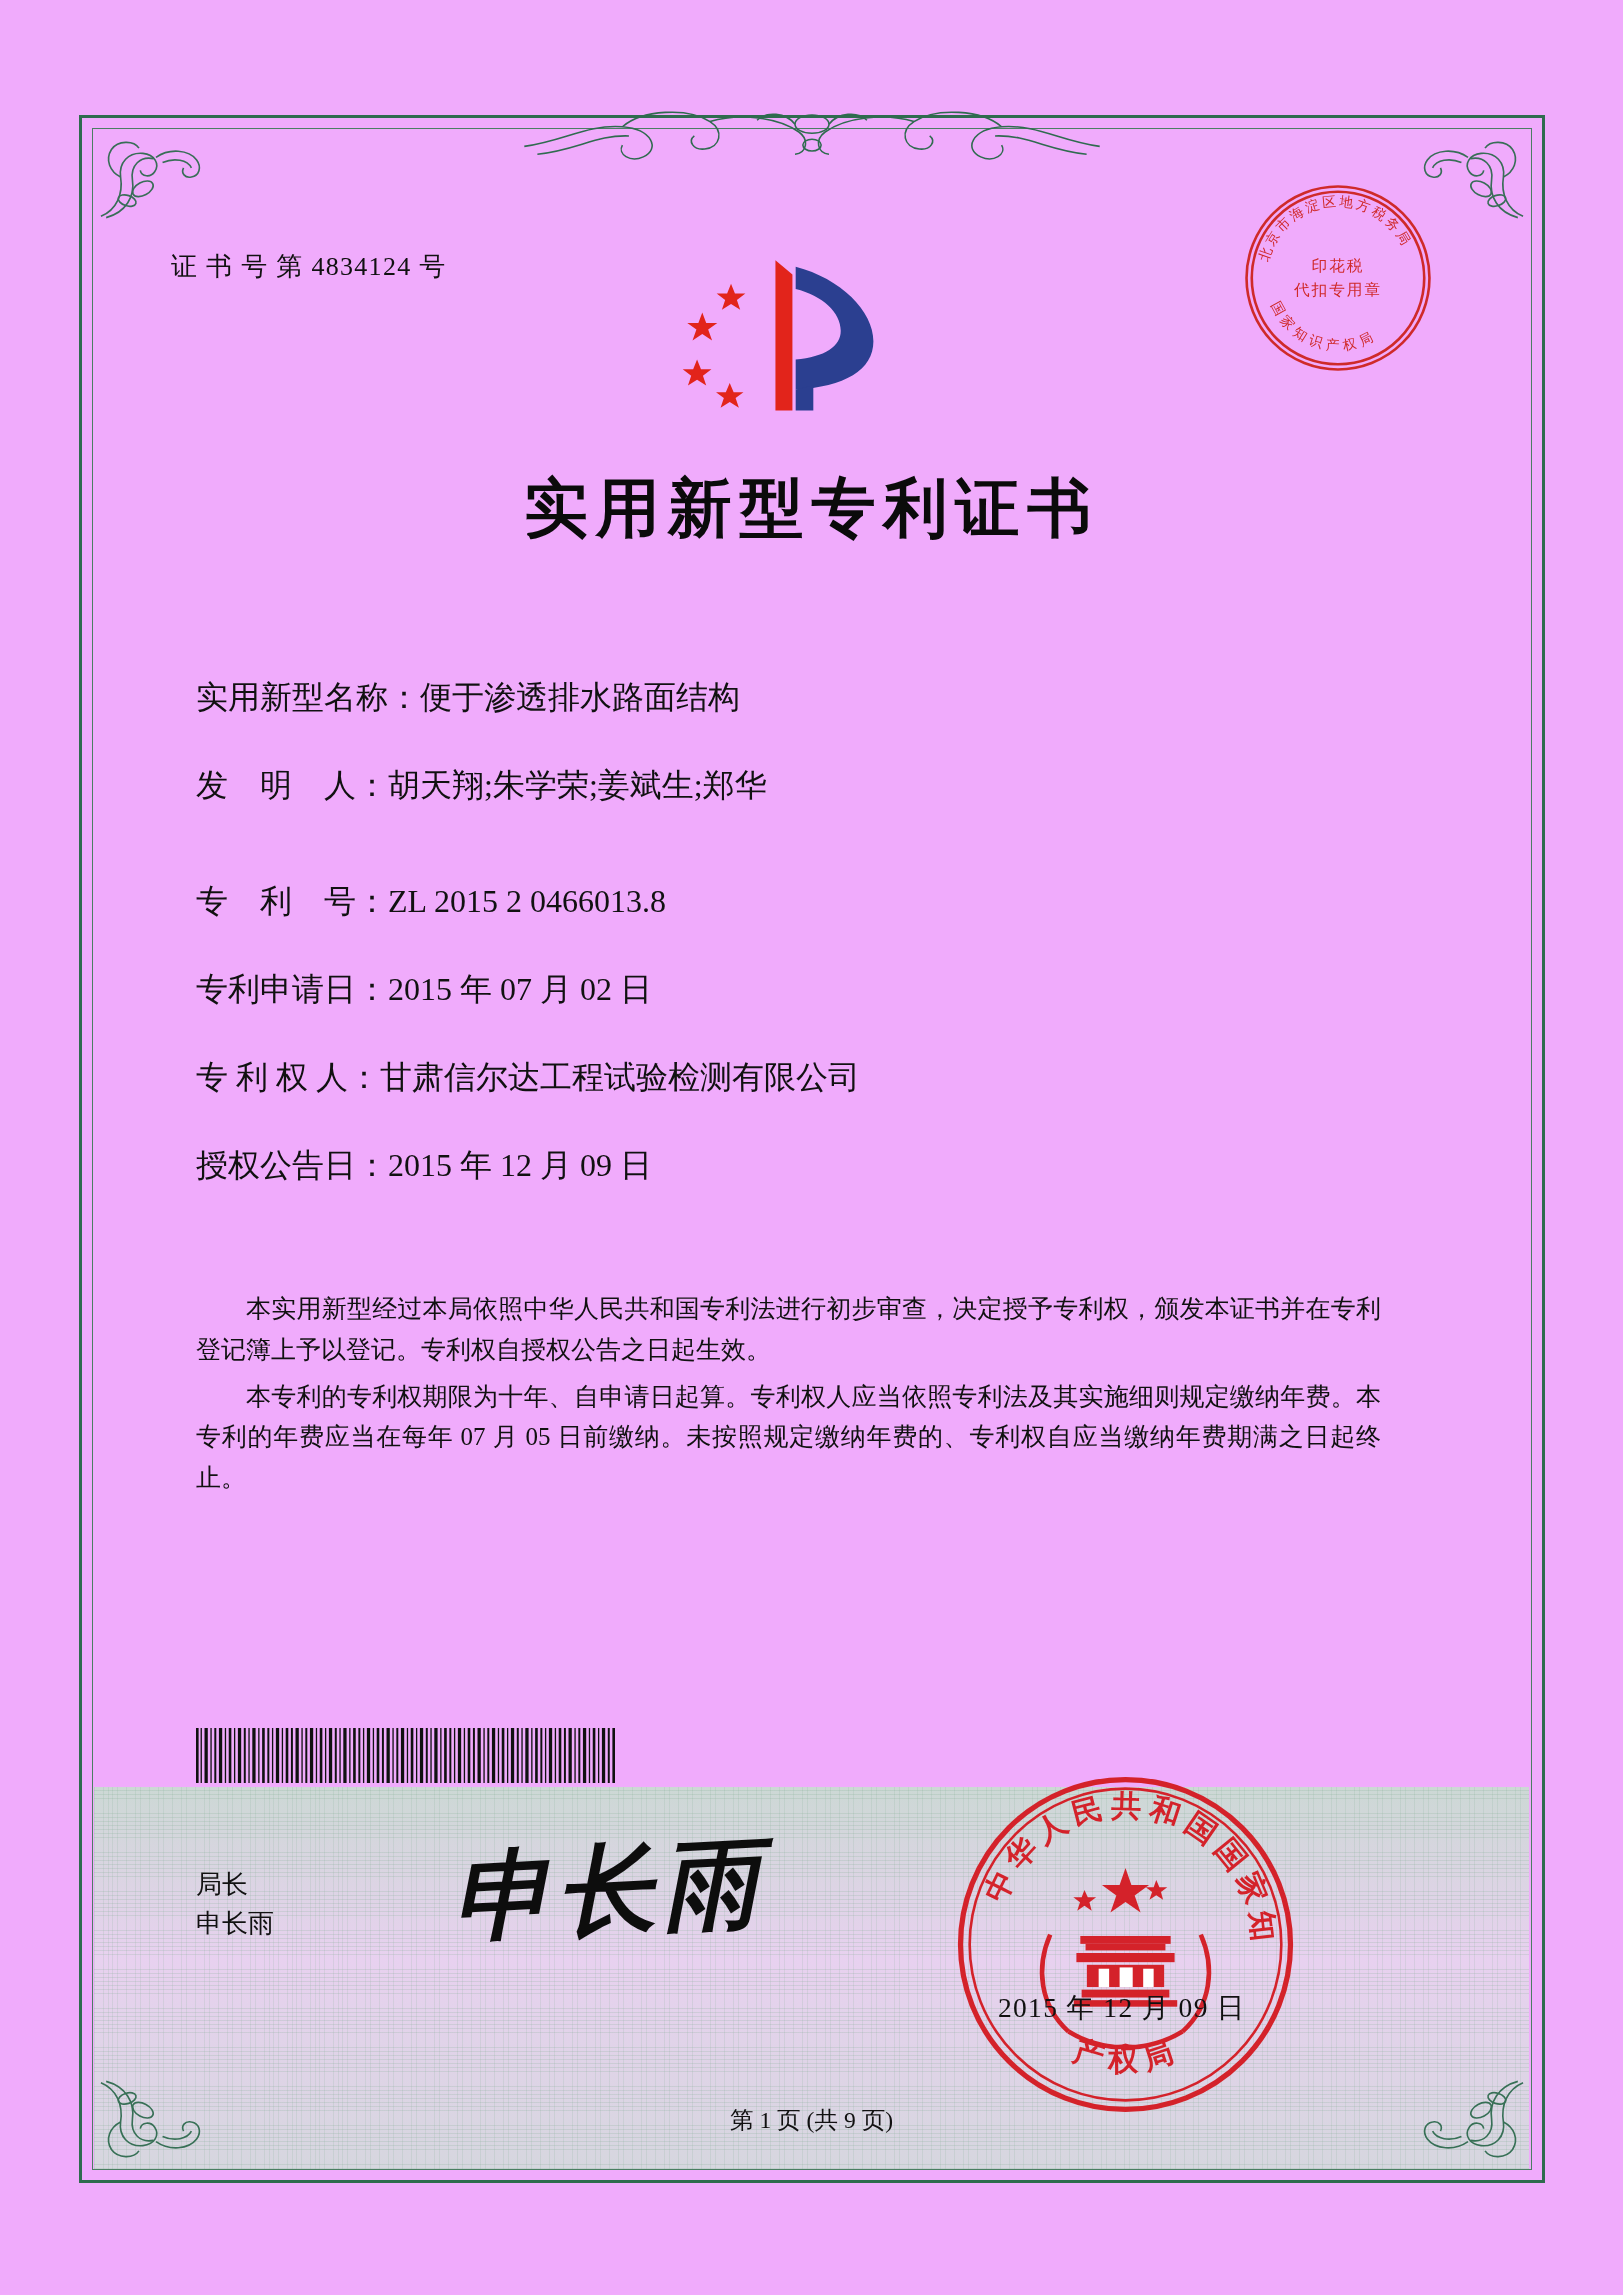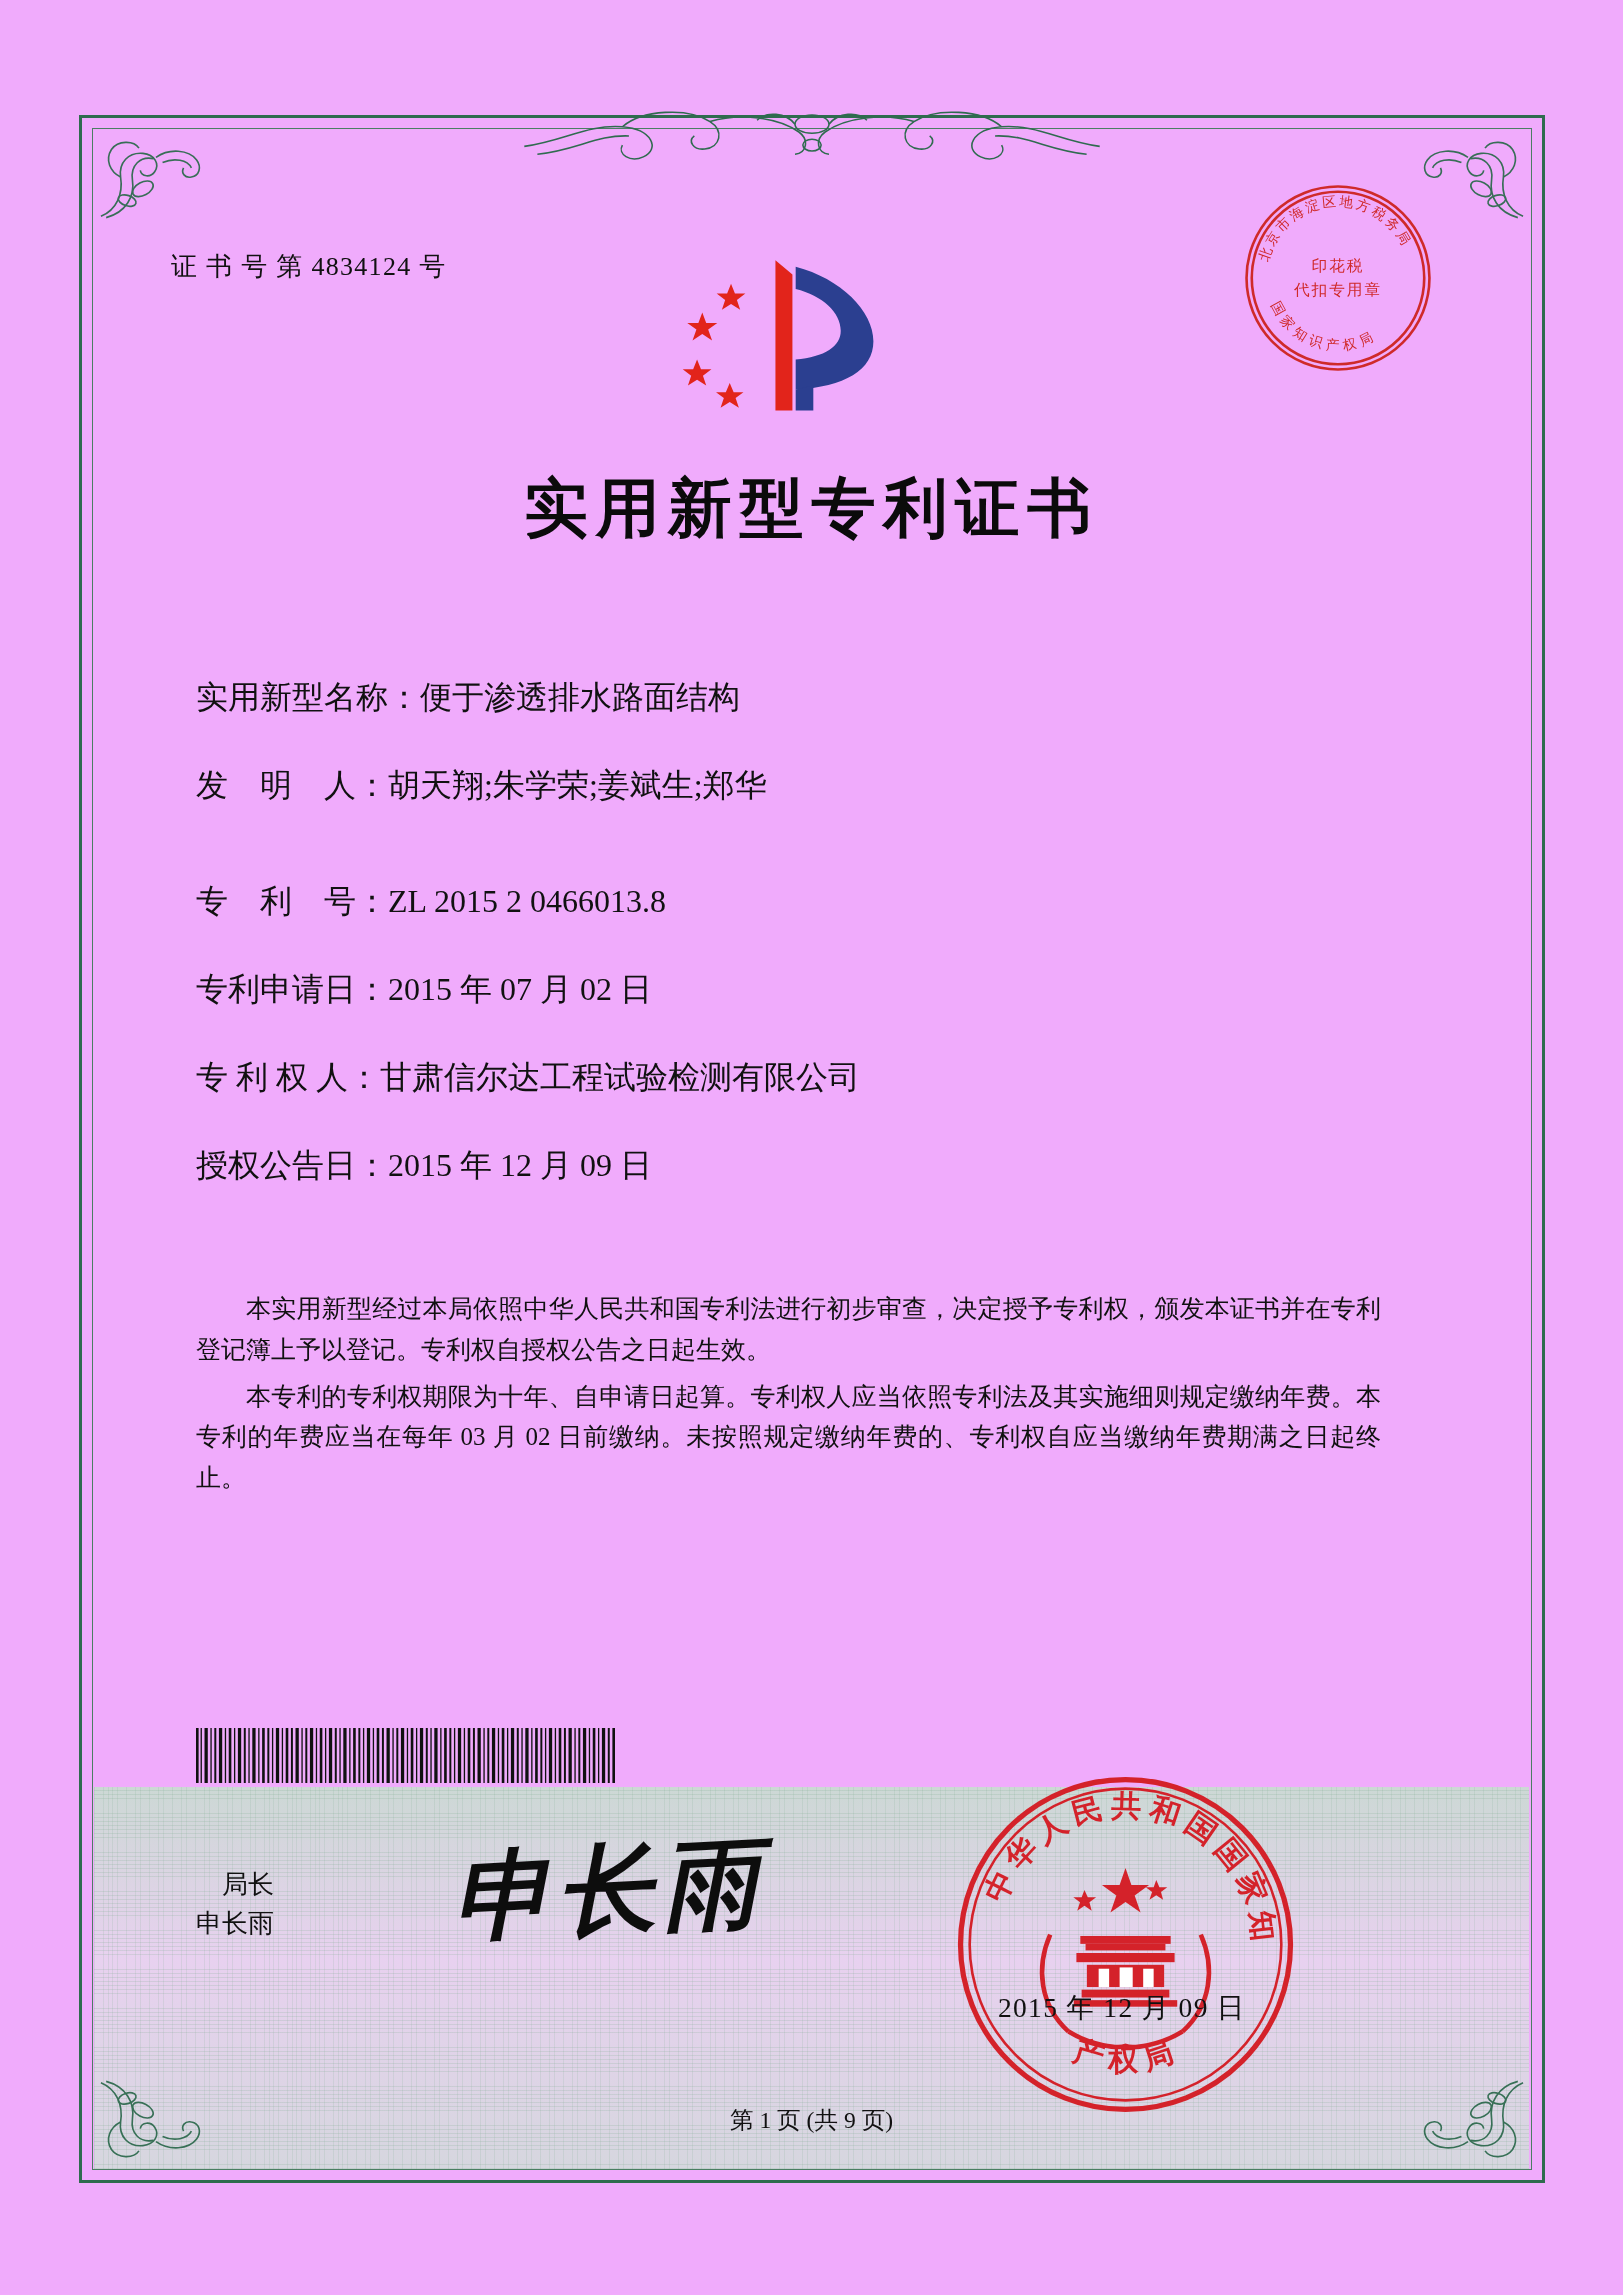--- a/index.html
+++ b/index.html
@@ -194,21 +194,21 @@
 
   
   .sig-block {
     position: absolute;
     left: 196px;
     top: 1865px;
     font-size: 26px;
     color: #111;
     line-height: 1.5;
   }
-  .sig-block .line { white-space: nowrap; text-align: right; }
+  .sig-block .line { white-space: nowrap; }
 
   .signature-script {
     position: absolute;
     left: 452px;
     top: 1826px;
     font-family: "DejaVu Serif", serif;
     font-size: 98px;
     font-style: italic;
     font-weight: bold;
     color: #0d0d0d;
@@ -388,21 +388,21 @@
     <div class="field-row row-owner">
       <span class="field-label">专 利 权 人：</span><span class="field-value">甘肃信尔达工程试验检测有限公司</span>
     </div>
     <div class="field-row row-grantdate">
       <span class="field-label">授权公告日：</span><span class="field-value">2015 年 12 月 09 日</span>
     </div>
   </div>
 
   <div class="body-text">
     <p>本实用新型经过本局依照中华人民共和国专利法进行初步审查，决定授予专利权，颁发本证书并在专利登记簿上予以登记。专利权自授权公告之日起生效。</p>
-    <p>本专利的专利权期限为十年、自申请日起算。专利权人应当依照专利法及其实施细则规定缴纳年费。本专利的年费应当在每年 03 月 02 日前缴纳。未按照规定缴纳年费的、专利权自应当缴纳年费期满之日起终止。</p>
+    <p>本专利的专利权期限为十年、自申请日起算。专利权人应当依照专利法及其实施细则规定缴纳年费。本专利的年费应当在每年 07 月 05 日前缴纳。未按照规定缴纳年费的、专利权自应当缴纳年费期满之日起终止。</p>
   </div>
 
   <div class="barcode">
     <svg viewBox="0 0 640 84" preserveAspectRatio="none">
       <g fill="#111">
         <rect x="0" y="0" width="4" height="84"></rect>
           <rect x="7" y="0" width="2" height="84"></rect>
         <rect x="13" y="0" width="5" height="84"></rect>
           <rect x="22" y="0" width="2" height="84"></rect>
         <rect x="28" y="0" width="3" height="84"></rect>

